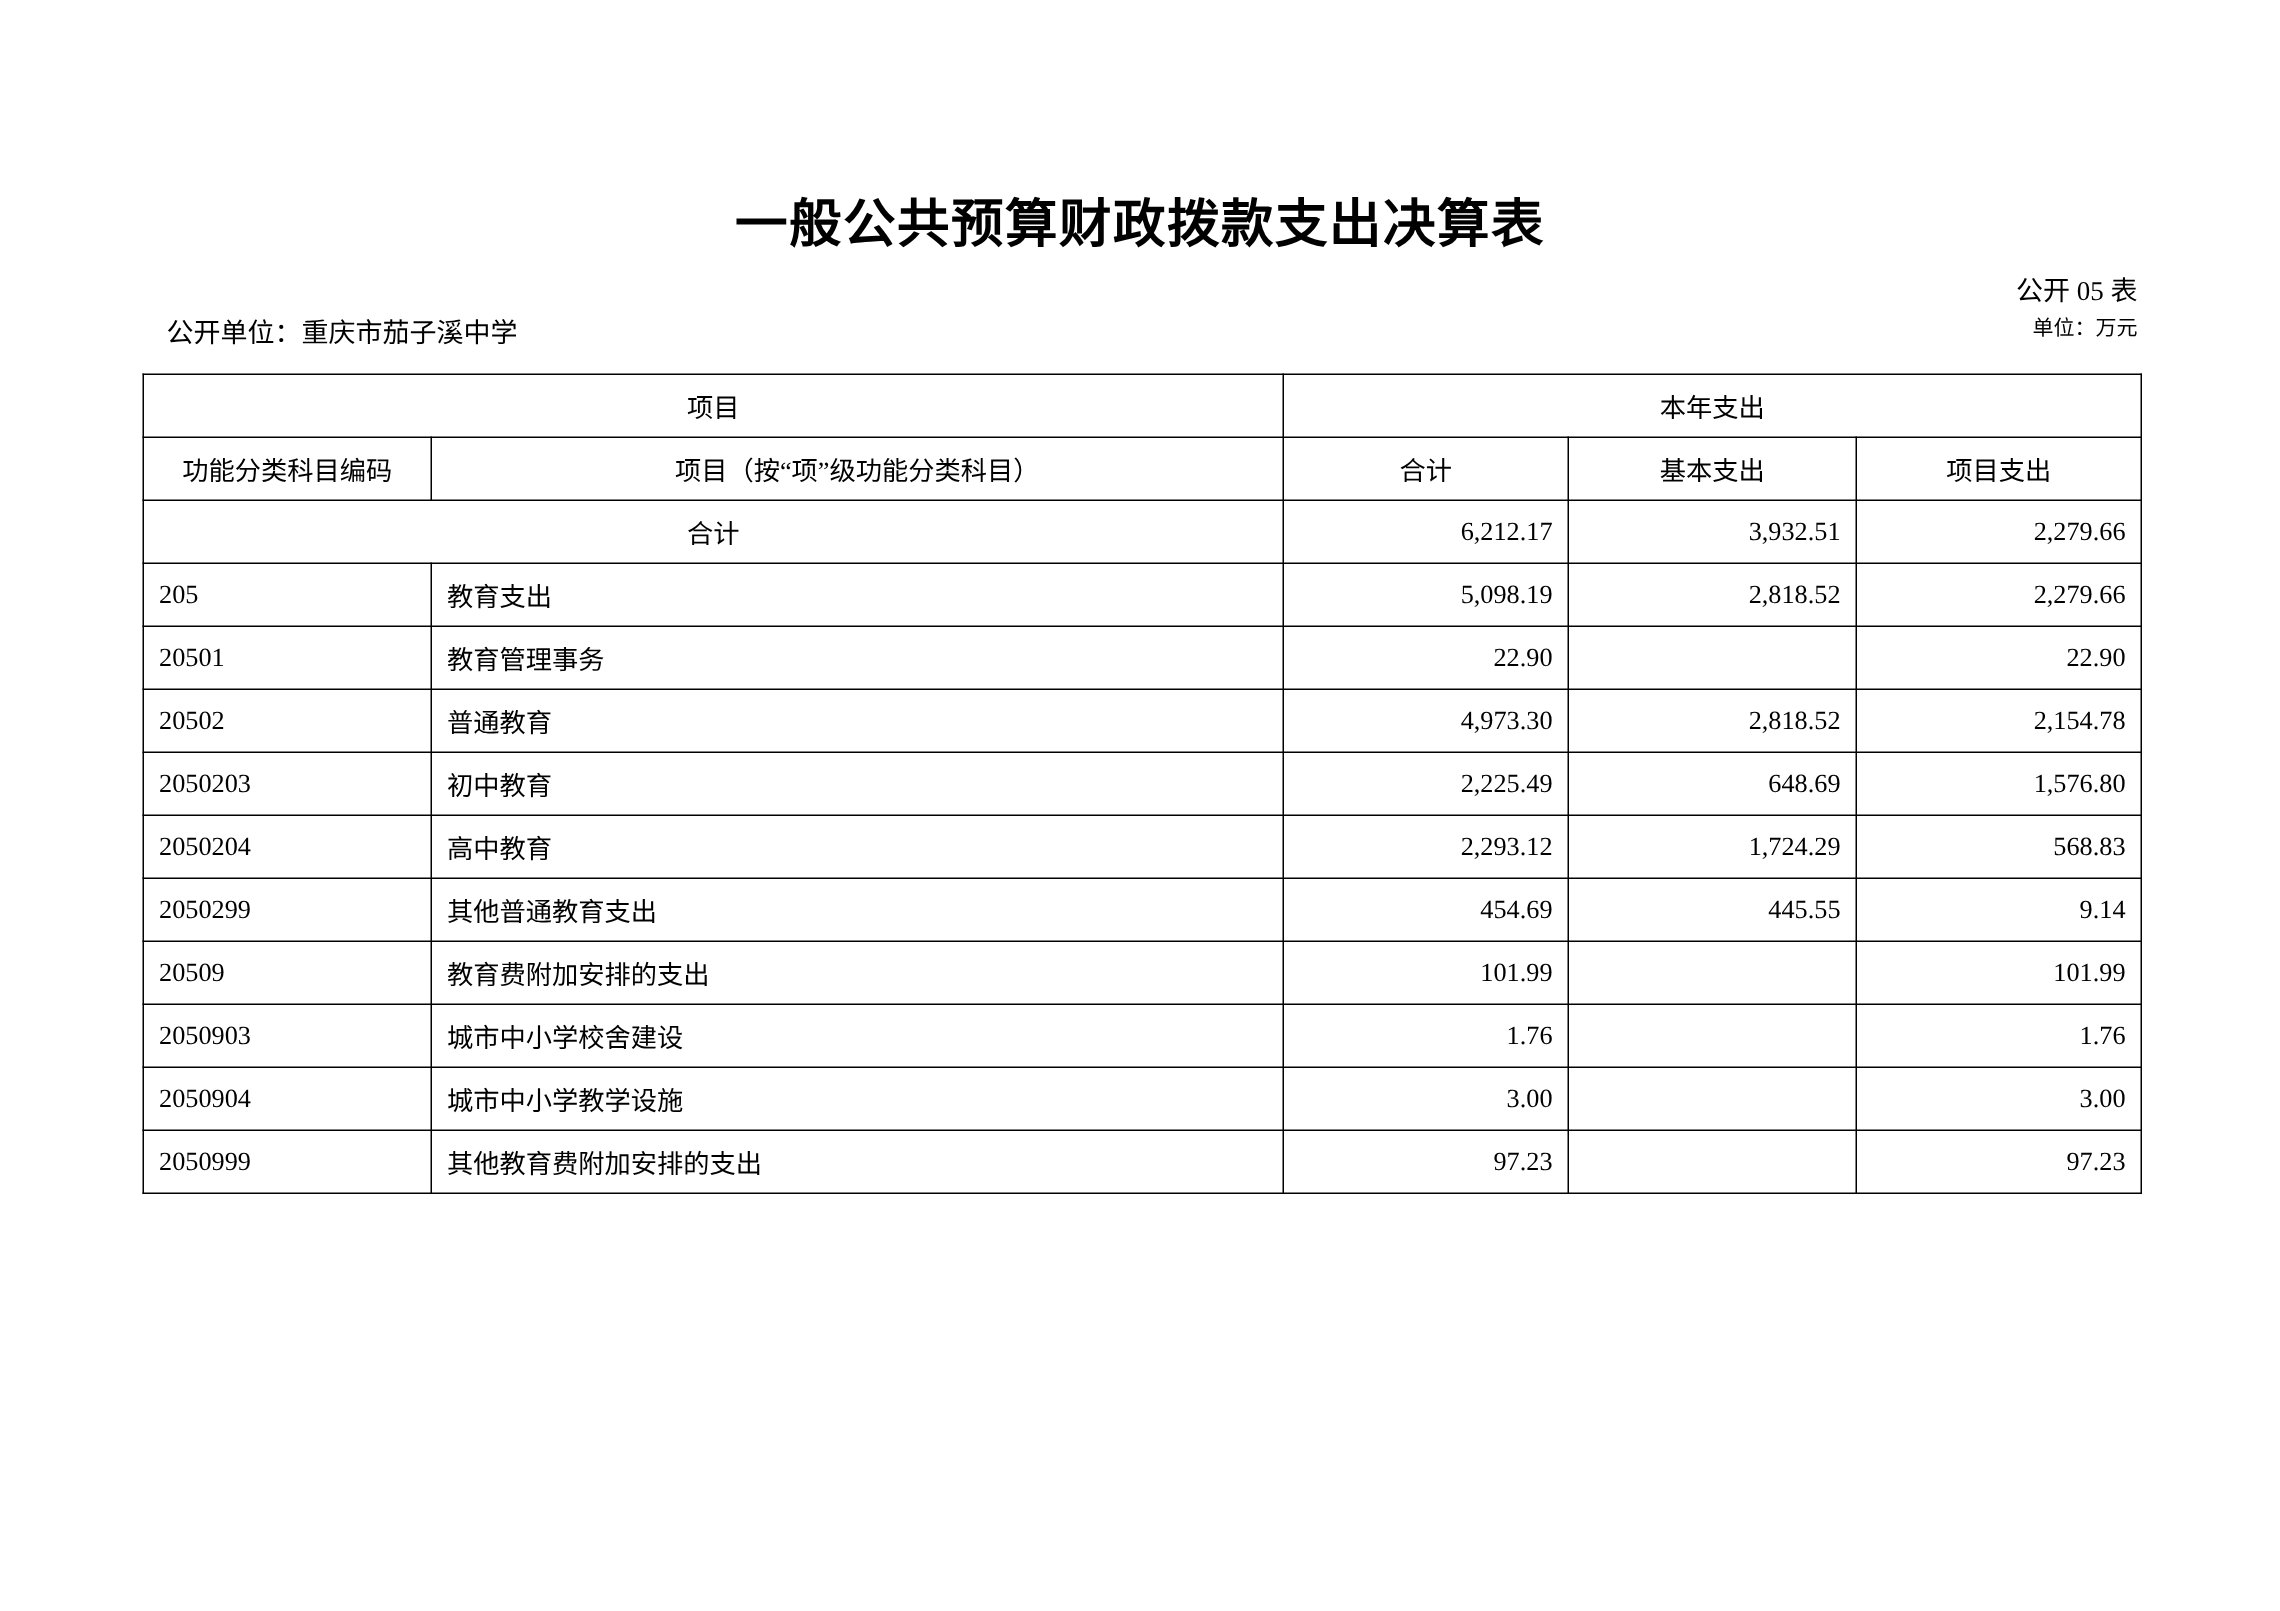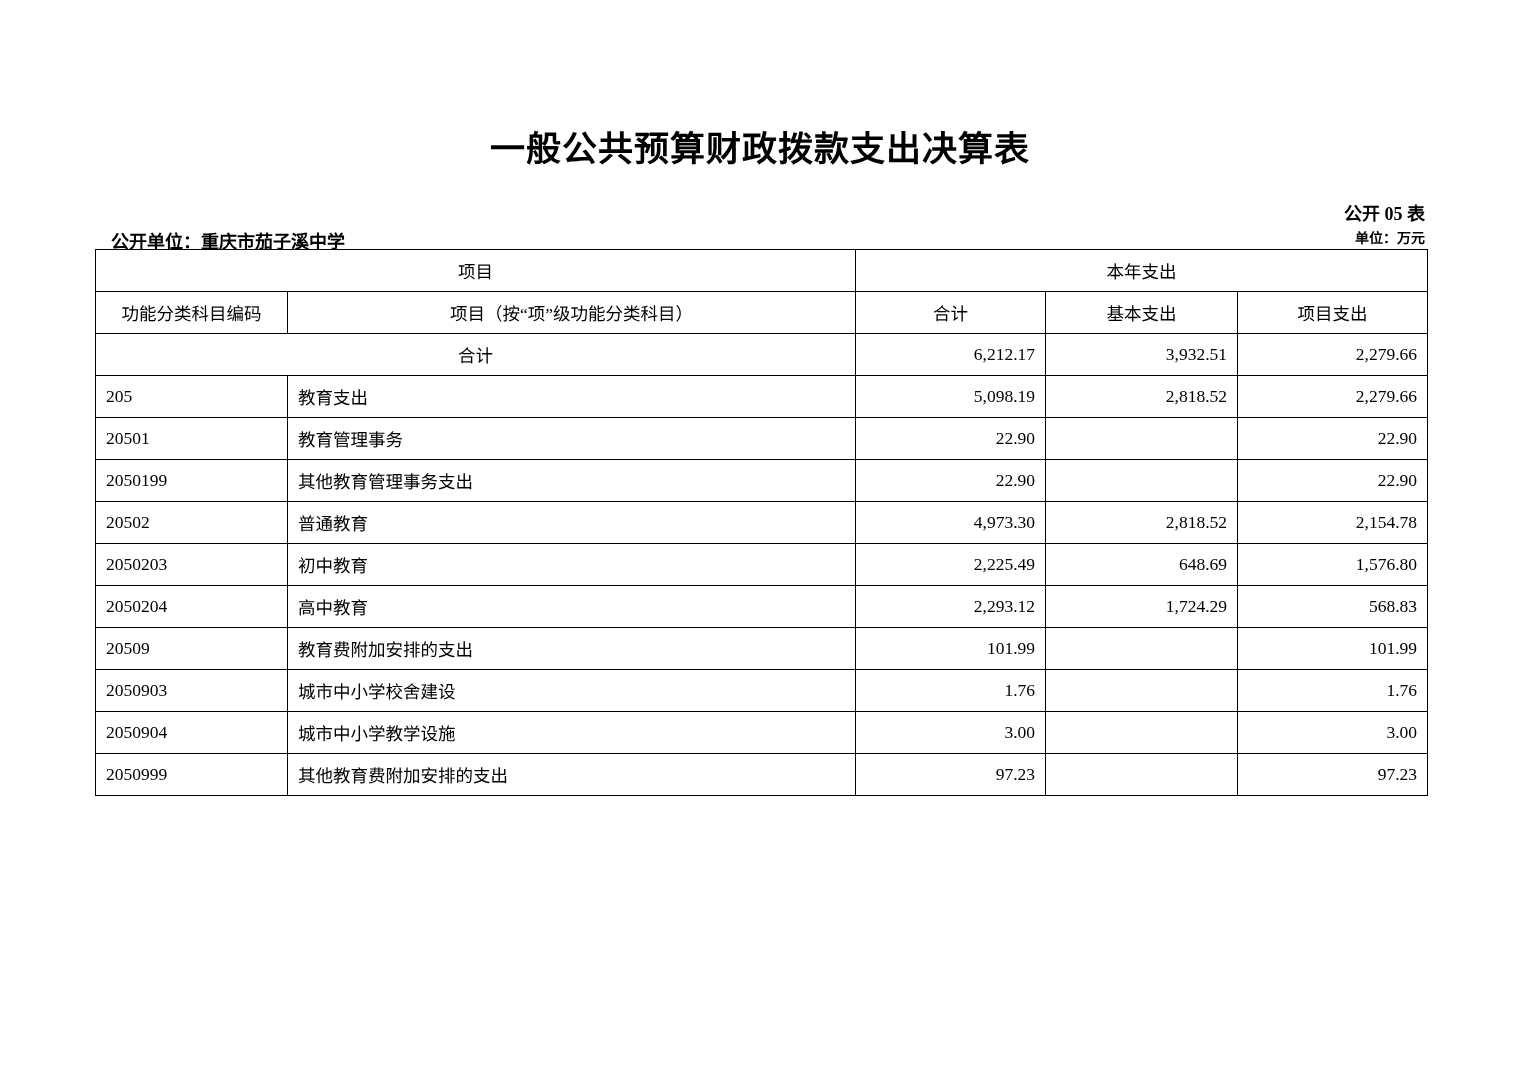--- a/index.html
+++ b/index.html
@@ -26,22 +26,21 @@
     text-align: center;
     font-size: 35px;
     font-weight: bold;
     letter-spacing: 1px;
     margin-top: 120px;
     font-family: "DejaVu Serif", "Liberation Serif", serif;
   }
   .meta-row {
     position: relative;
     height: 28px;
-    margin-top: 40px;
-    font-weight: bold;
+    margin-top: 20px;
   }
   .meta-right-top {
     position: absolute;
     right: 0;
     top: -12px;
     font-size: 18px;
     font-family: "Liberation Serif", serif;
   }
   .meta-left {
     position: absolute;
@@ -51,21 +50,21 @@
   }
   .meta-right-bottom {
     position: absolute;
     right: 0;
     top: 16px;
     font-size: 14px;
   }
   table.fin {
     border-collapse: collapse;
     width: 1332px;
-    margin-top: 10px;
+    margin-top: 30px;
     table-layout: fixed;
   }
   table.fin td, table.fin th {
     border: 1.4px solid #000000;
     font-weight: normal;
     font-size: 17.5px;
     height: 42px;
     padding: 0 10px;
     box-sizing: border-box;
     vertical-align: middle;
@@ -134,27 +133,20 @@
           <td class="r">2,279.66</td>
         </tr>
         <tr>
           <td class="l">20501</td>
           <td class="l bold indent1">教育管理事务</td>
           <td class="r">22.90</td>
           <td class="r"></td>
           <td class="r">22.90</td>
         </tr>
         <tr>
-          <td class="l">2050199</td>
-          <td class="l indent2">其他教育管理事务支出</td>
-          <td class="r">22.90</td>
-          <td class="r"></td>
-          <td class="r">22.90</td>
-        </tr>
-        <tr>
           <td class="l">20502</td>
           <td class="l bold indent1">普通教育</td>
           <td class="r">4,973.30</td>
           <td class="r">2,818.52</td>
           <td class="r">2,154.78</td>
         </tr>
         <tr>
           <td class="l">2050203</td>
           <td class="l indent2">初中教育</td>
           <td class="r">2,225.49</td>
@@ -162,20 +154,27 @@
           <td class="r">1,576.80</td>
         </tr>
         <tr>
           <td class="l">2050204</td>
           <td class="l indent2">高中教育</td>
           <td class="r">2,293.12</td>
           <td class="r">1,724.29</td>
           <td class="r">568.83</td>
         </tr>
         <tr>
+          <td class="l">2050299</td>
+          <td class="l indent2">其他普通教育支出</td>
+          <td class="r">454.69</td>
+          <td class="r">445.55</td>
+          <td class="r">9.14</td>
+        </tr>
+        <tr>
           <td class="l">20509</td>
           <td class="l bold indent1">教育费附加安排的支出</td>
           <td class="r">101.99</td>
           <td class="r"></td>
           <td class="r">101.99</td>
         </tr>
         <tr>
           <td class="l">2050903</td>
           <td class="l indent2">城市中小学校舍建设</td>
           <td class="r">1.76</td>

